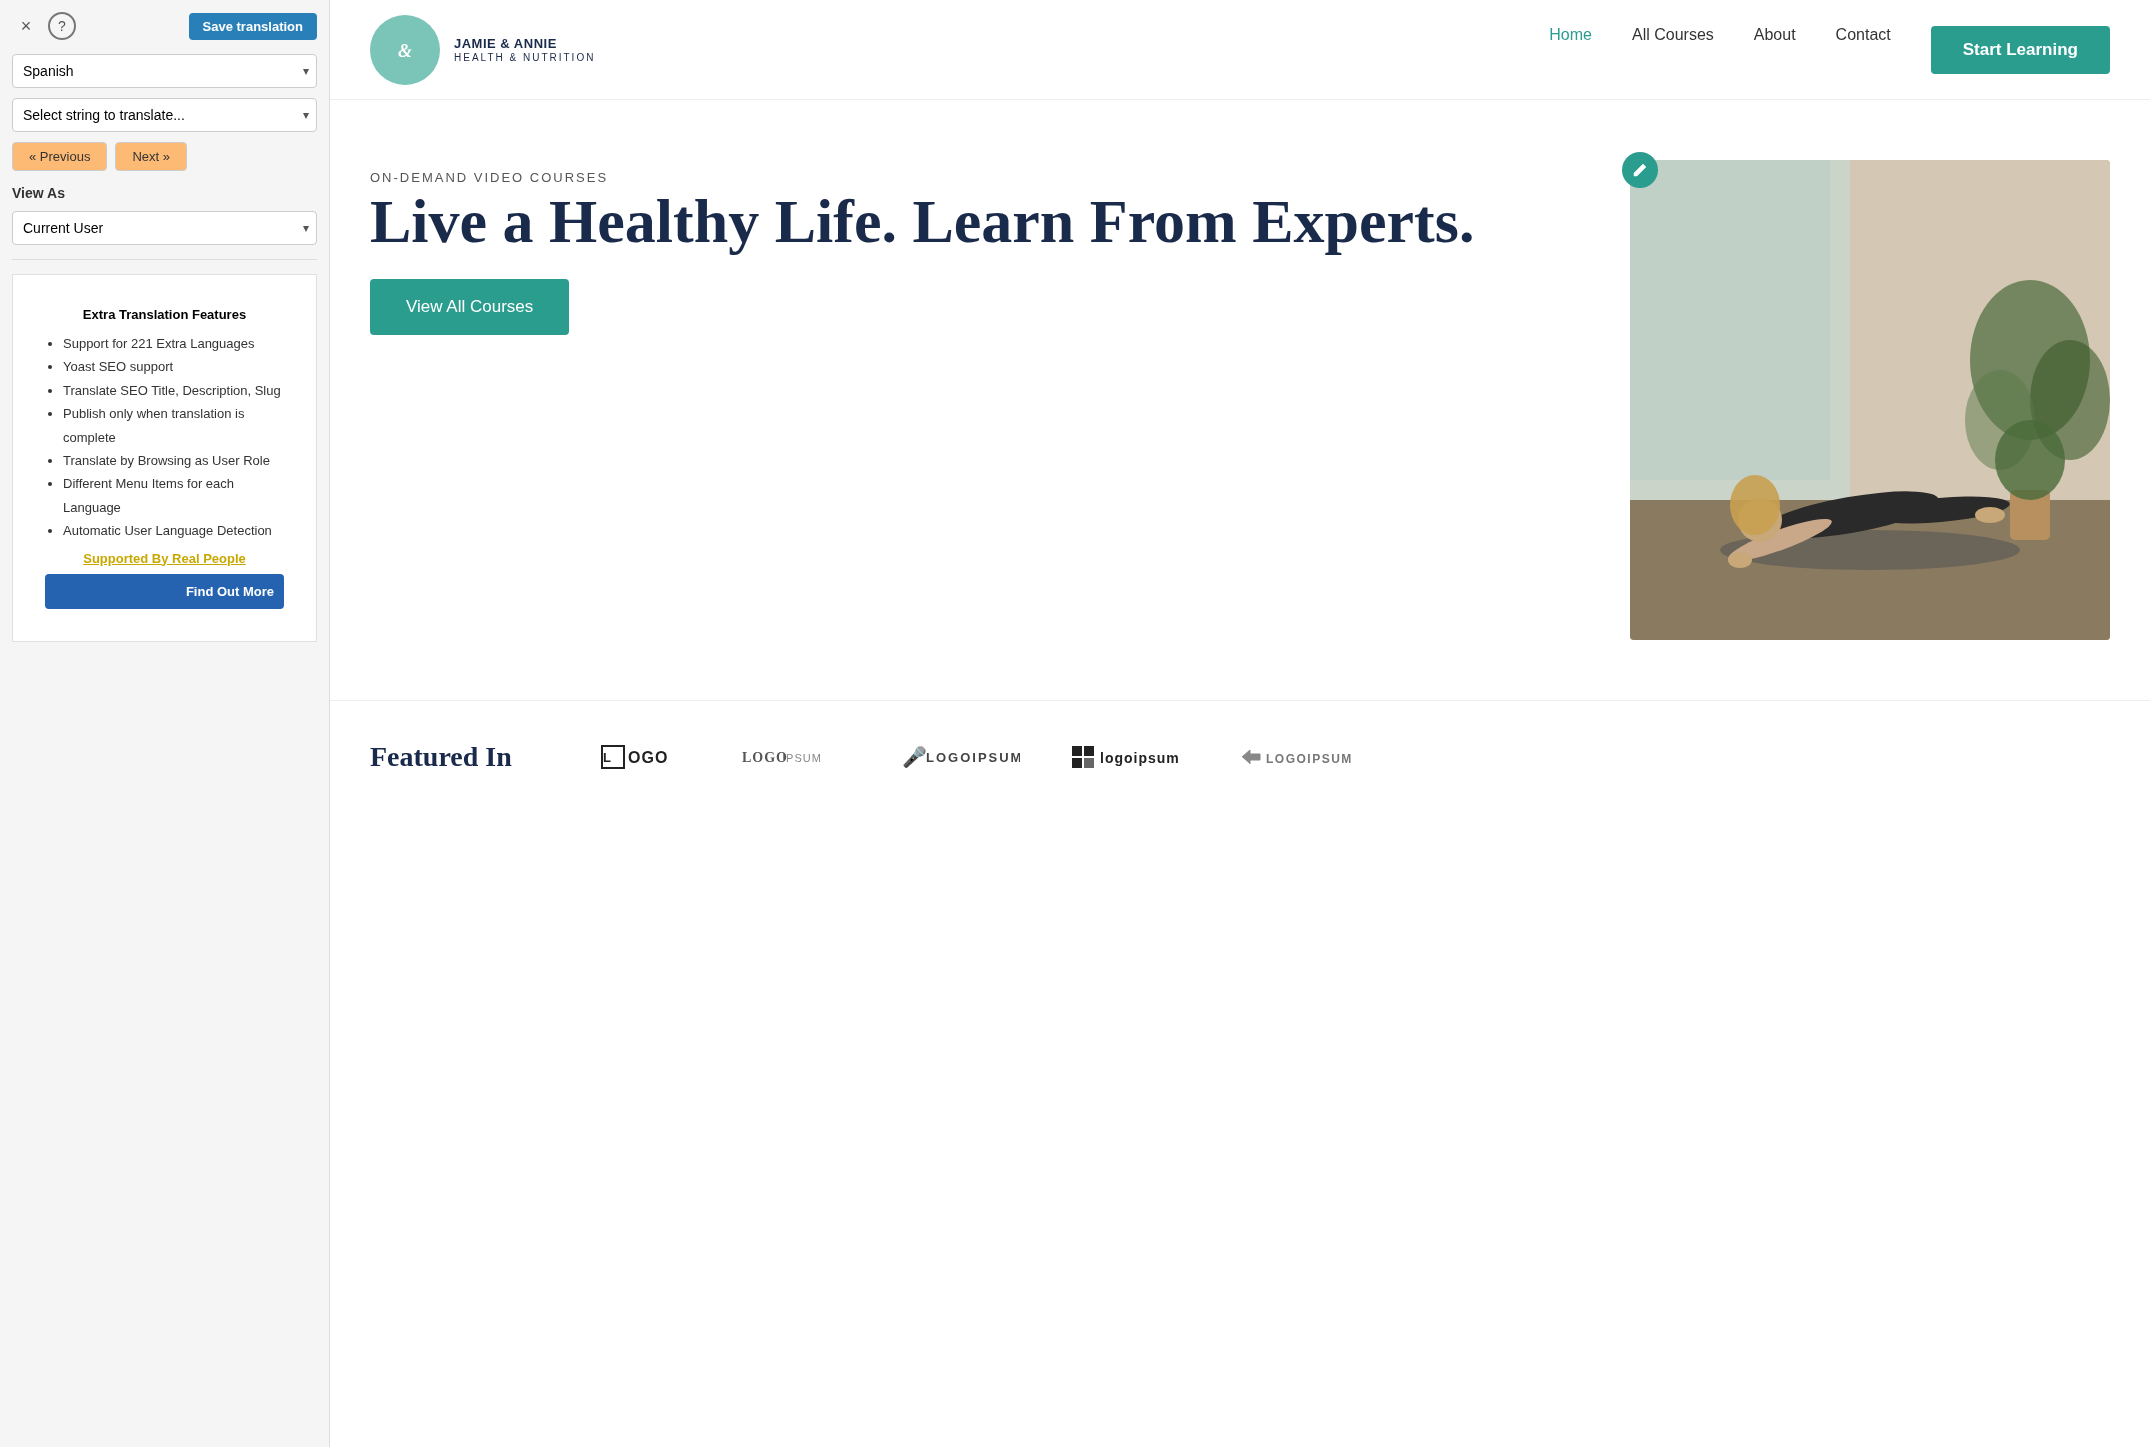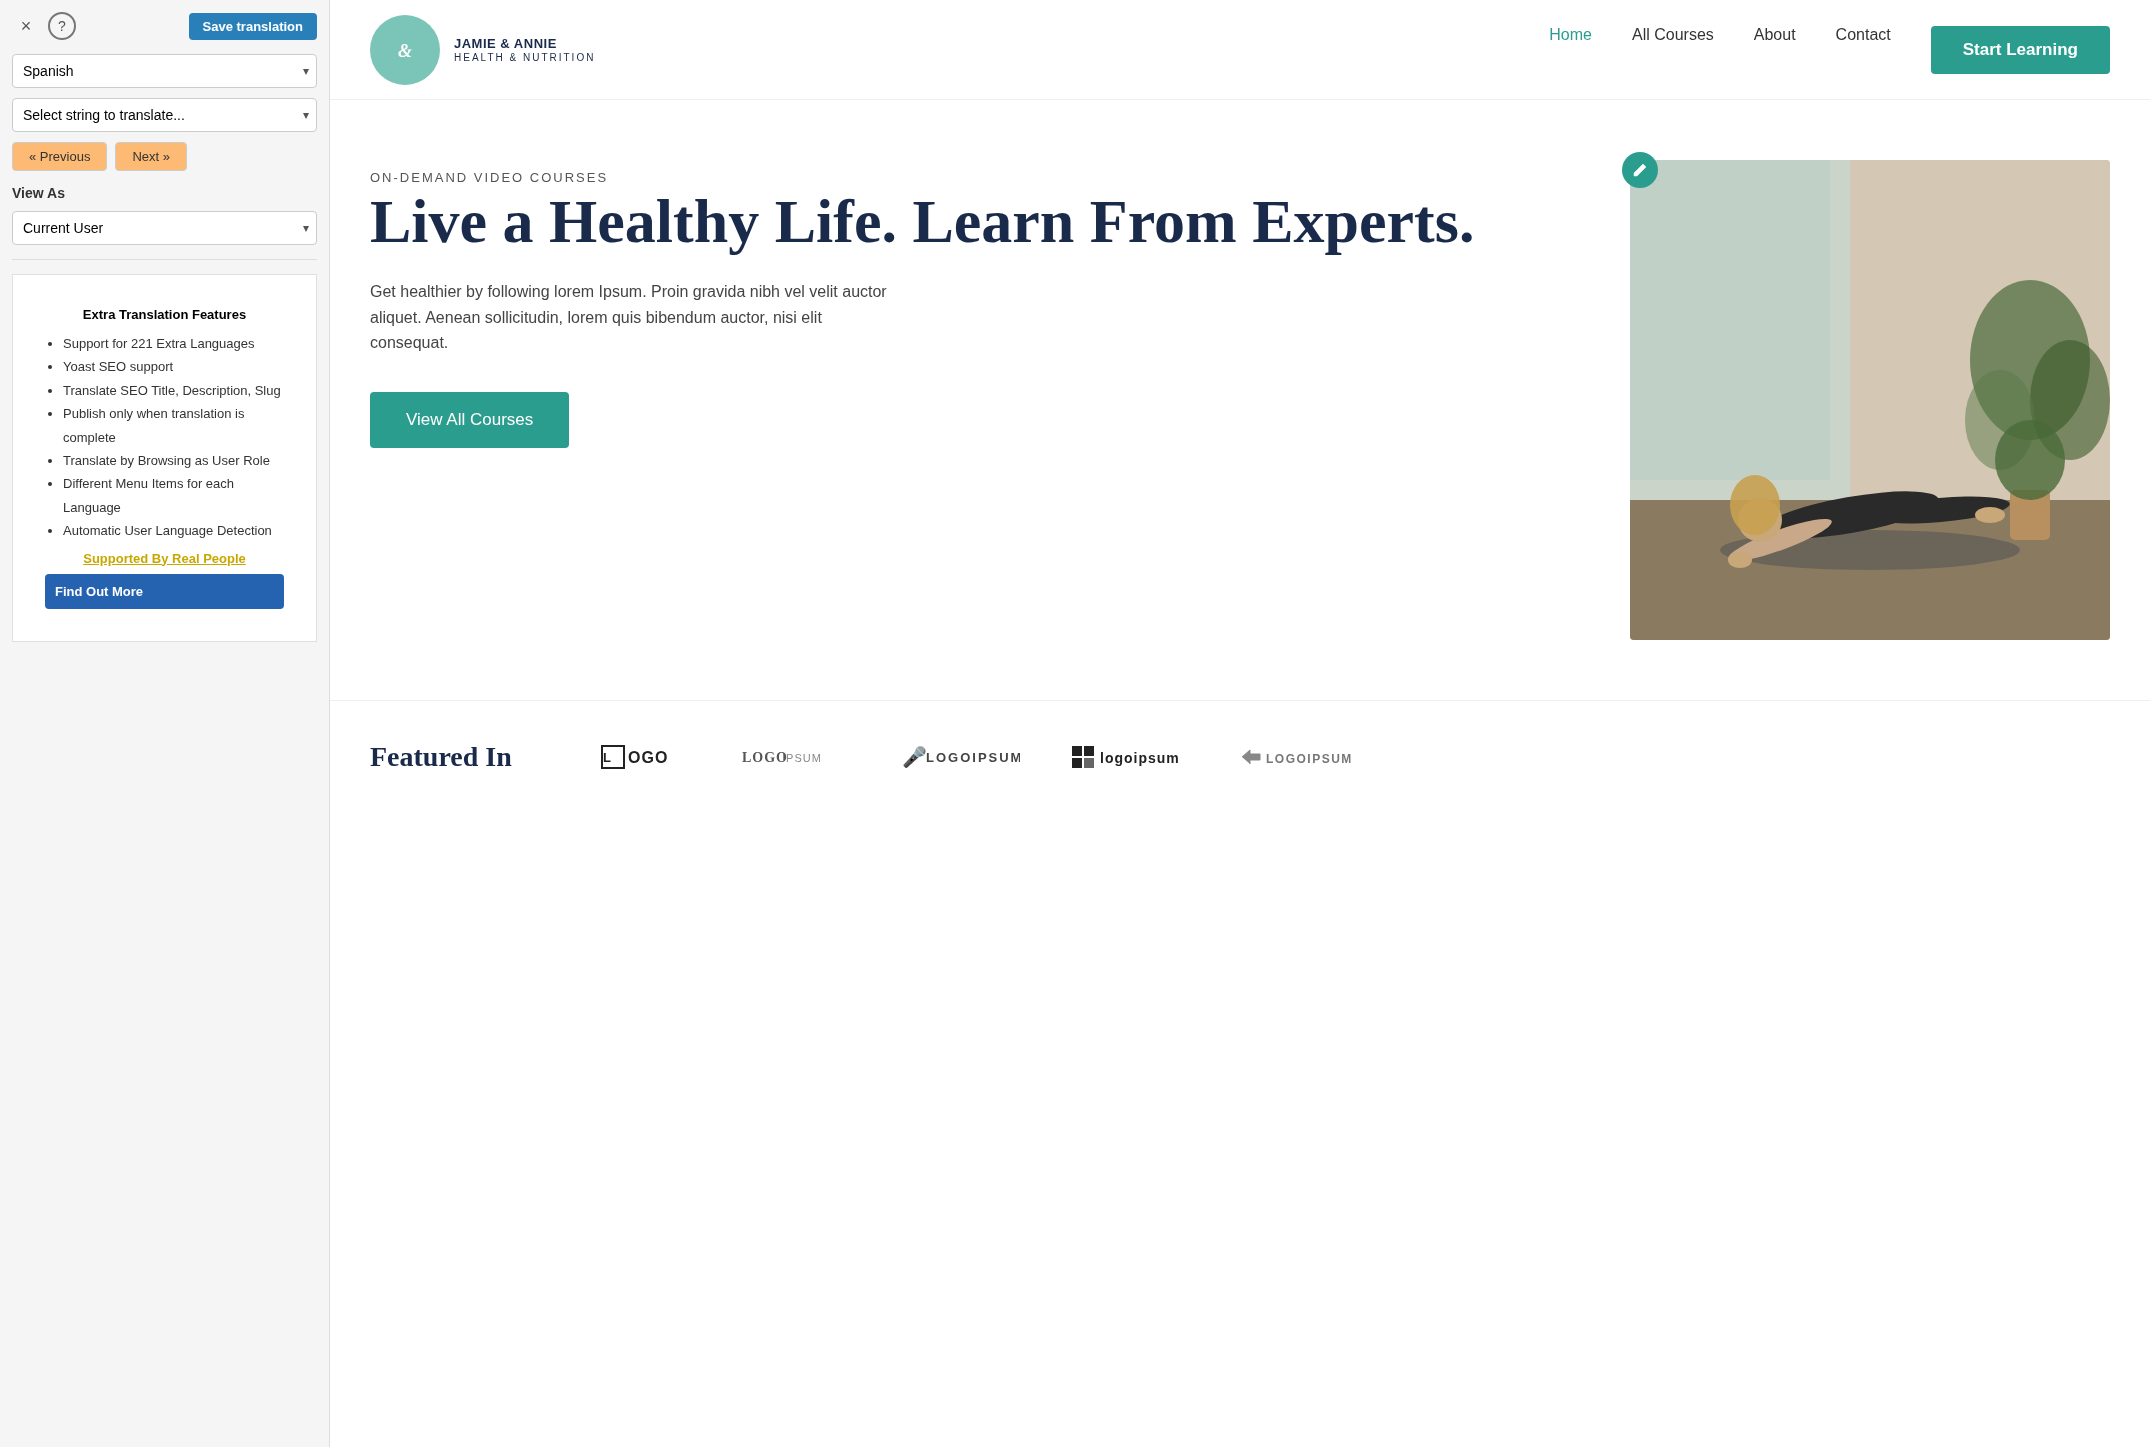--- a/index.html
+++ b/index.html
@@ -128,21 +128,21 @@
       display: block;
       width: 100%;
       background: #2563b0;
       color: white;
       border: none;
       padding: 10px;
       border-radius: 4px;
       cursor: pointer;
       font-size: 13px;
       font-weight: 600;
-      text-align: left;
+      text-align: right;
       margin-top: 8px;
     }
 
     
     #main-area {
       flex: 1;
       background: white;
       display: flex;
       flex-direction: column;
     }
@@ -396,21 +396,20 @@
       <a class="nav-link">About</a>
       <a class="nav-link">Contact</a>
       <button class="start-learning-btn">Start Learning</button>
     </div>
   </nav>
 
   <div class="hero-section">
     <div class="hero-content">
       <div class="hero-tag">ON-DEMAND VIDEO COURSES</div>
       <h1 class="hero-title">Live a Healthy Life. Learn From Experts.</h1>
-      <p class="hero-desc">Get healthier by following lorem Ipsum. Proin gravida nibh vel velit auctor aliquet. Aenean sollicitudin, lorem quis bibendum auctor, nisi elit consequat.</p>
       <button class="view-all-btn">View All Courses</button>
     </div>
     <div class="hero-image-area">
       <div class="edit-icon-circle">
         <svg width="16" height="16" viewBox="0 0 16 16" fill="none">
           <path d="M11 2L14 5L5 14H2V11L11 2Z" fill="white" stroke="white" stroke-width="0.5"></path>
         </svg>
       </div>
       <div class="hero-image-placeholder">
 

